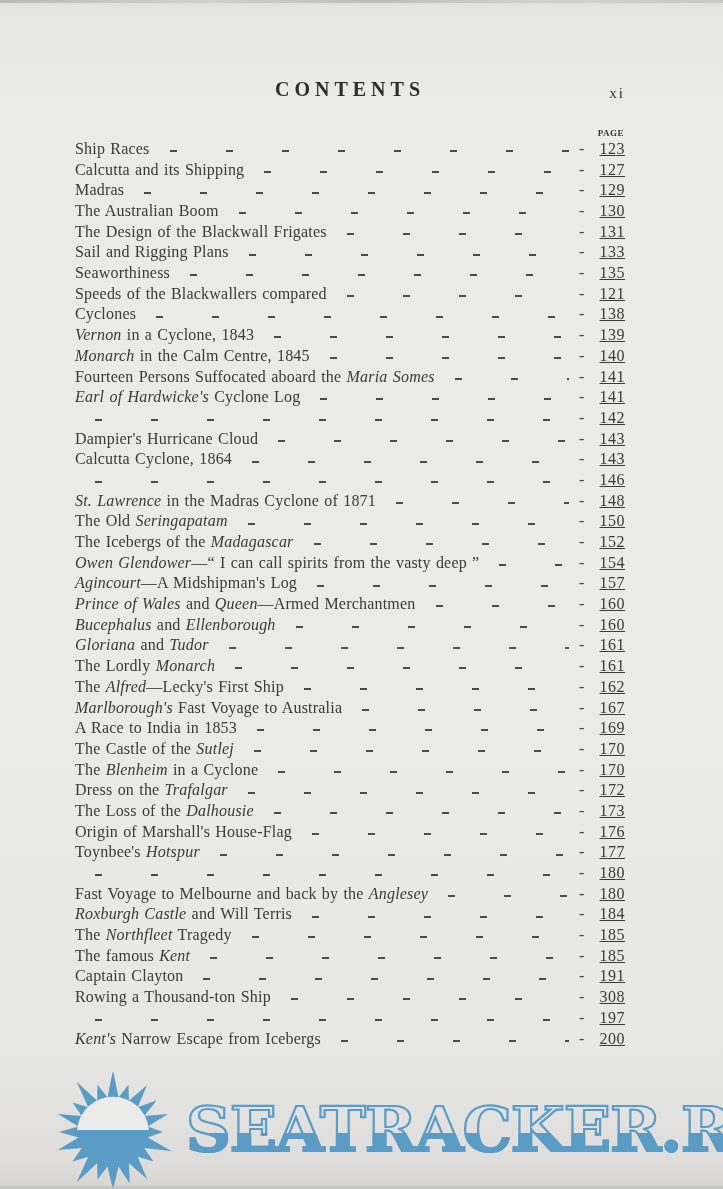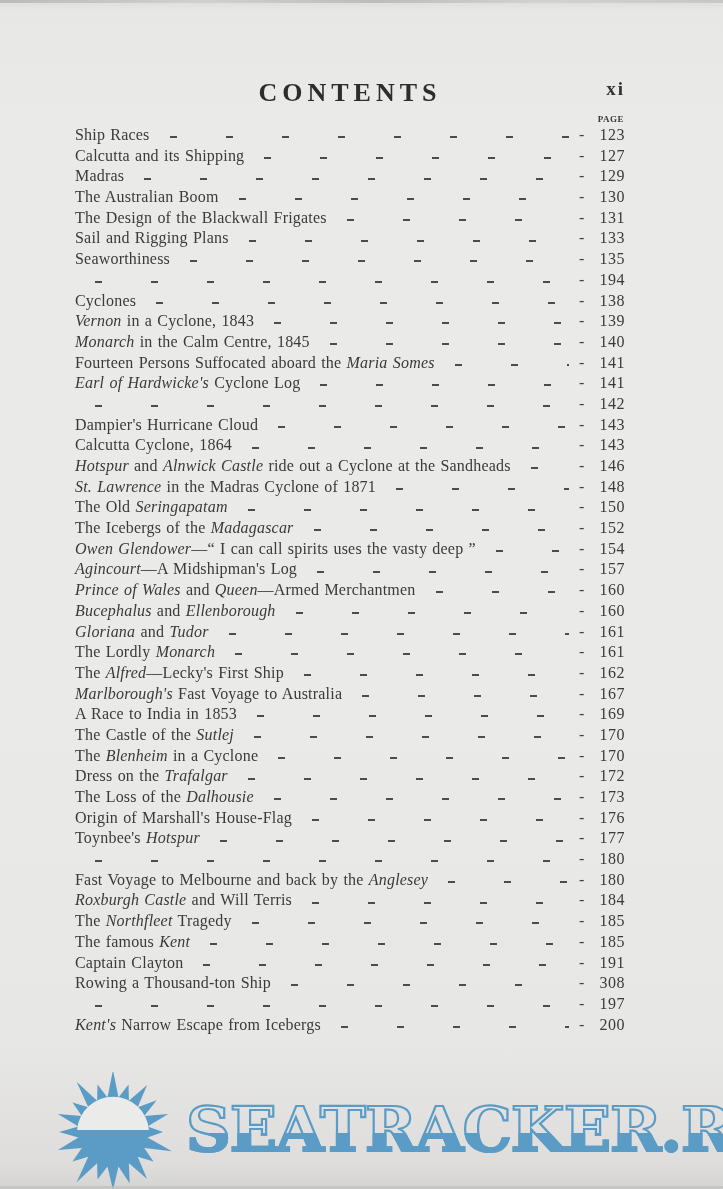--- a/index.html
+++ b/index.html
@@ -8,35 +8,35 @@
     background:linear-gradient(180deg,#dcdcdb 0px,#e7e7e6 10px,#eaeae9 120px,#eaeae9 58%,#e7e7e5 88%,#dedddb 98%,#d4d4d2 100%);
     font-family:"Liberation Serif", serif; color:#3a3a3a;
   }
   .edge-top { position:absolute; top:0; left:0; right:0; height:3px;
     background:linear-gradient(90deg,#9f9f9f,#c6c6c6 28%,#a3a3a3 52%,#c9c9c9 75%,#b5b5b5); opacity:.55; }
   .edge-bottom { position:absolute; bottom:0; left:0; right:0; height:3px; background:#bdbdbb; opacity:.6; }
 
   .content { position:absolute; left:75px; top:78px; width:550px; }
 
   .header-row { position:relative; height:27px; }
-  .contents-title { text-align:center; font-size:26px; letter-spacing:5px; font-weight:bold; color:#2d2d2d; }
-  .folio { position:absolute; right:0; top:0; font-size:19px; letter-spacing:2px; color:#333;font-weight:bold; }
-
-  .page-label { text-align:right; font-size:9px; font-weight:bold; letter-spacing:0.5px; margin-top:9px; padding-right:1px; color:#3b3b3b; }
+  .contents-title { text-align:center; font-size:20px; letter-spacing:5px; font-weight:bold; color:#2d2d2d; }
+  .folio { position:absolute; right:0; top:7px; font-size:15px; letter-spacing:2px; color:#333; }
+
+  .page-label { text-align:right; font-size:9px; font-weight:bold; letter-spacing:0.5px; margin-top:23px; padding-right:1px; color:#3b3b3b; }
 
   .toc { margin-top:1px; }
-  .toc-row { display:flex; align-items:center; height:20.7px; line-height:20.7px; font-size:16px; }
+  .toc-row { display:flex; align-items:flex-end; height:20.7px; line-height:20.7px; font-size:16px; }
   .toc-title { white-space:nowrap; letter-spacing:0.2px; word-spacing:1px; }
   .toc-title i { font-style:italic; }
   .leader { flex:1 1 0; min-width:0; margin:0 10px 0 14px; align-self:stretch;
     background-image:repeating-linear-gradient(90deg,#4c4c4c 0 7px,transparent 7px 56px);
     background-size:100% 2px; background-repeat:no-repeat; background-position:6px 60%; }
   .page-cell { flex:0 0 46px; display:flex; justify-content:space-between; }
   .page-cell .dash { color:#444; }
-  .page-cell .num { letter-spacing:0.5px; }
+  .page-cell .num { letter-spacing:0.5px;text-decoration:underline; }
 
   .sun-logo { position:absolute; left:48px; top:1072px; width:130px; height:120px; }
 
   .watermark-text {
     position:absolute; left:186px; top:1095px; height:70px; line-height:70px;
     font-family:"DejaVu Serif", serif; font-weight:bold; font-size:62px; letter-spacing:-1px;
     color:#5b9cc6; white-space:nowrap;
   }
   @supports (-webkit-background-clip:text) or (background-clip:text) {
     .watermark-text {
@@ -109,24 +109,25 @@
   </div>
         <div class="toc-row">
     <span class="toc-title"><span>Seaworthiness</span></span>
     <span class="leader"></span>
     <span class="page-cell">
       <span class="dash">-</span>
       <span class="num">135</span>
     </span>
   </div>
         <div class="toc-row">
-    <span class="leader"></span>
-    <span class="page-cell">
-      <span class="dash">-</span>
-      <span class="num">194</span>
+    <span class="toc-title"><span>Speeds of the Blackwallers compared</span></span>
+    <span class="leader"></span>
+    <span class="page-cell">
+      <span class="dash">-</span>
+      <span class="num">121</span>
     </span>
   </div>
         <div class="toc-row">
     <span class="toc-title"><span>Cyclones</span></span>
     <span class="leader"></span>
     <span class="page-cell">
       <span class="dash">-</span>
       <span class="num">138</span>
     </span>
   </div>
@@ -179,21 +180,20 @@
   </div>
         <div class="toc-row">
     <span class="toc-title"><span>Calcutta Cyclone, 1864</span></span>
     <span class="leader"></span>
     <span class="page-cell">
       <span class="dash">-</span>
       <span class="num">143</span>
     </span>
   </div>
         <div class="toc-row">
-    <span class="toc-title"><i>Hotspur</i><span> and </span><i>Alnwick Castle</i><span> ride out a Cyclone at the Sandheads</span></span>
     <span class="leader"></span>
     <span class="page-cell">
       <span class="dash">-</span>
       <span class="num">146</span>
     </span>
   </div>
         <div class="toc-row">
     <span class="toc-title"><i>St. Lawrence</i><span> in the Madras Cyclone of 1871</span></span>
     <span class="leader"></span>
     <span class="page-cell">
@@ -211,21 +211,21 @@
   </div>
         <div class="toc-row">
     <span class="toc-title"><span>The Icebergs of the </span><i>Madagascar</i></span>
     <span class="leader"></span>
     <span class="page-cell">
       <span class="dash">-</span>
       <span class="num">152</span>
     </span>
   </div>
         <div class="toc-row">
-    <span class="toc-title"><i>Owen Glendower</i><span>—“ I can call spirits uses the vasty deep ”</span></span>
+    <span class="toc-title"><i>Owen Glendower</i><span>—“ I can call spirits from the vasty deep ”</span></span>
     <span class="leader"></span>
     <span class="page-cell">
       <span class="dash">-</span>
       <span class="num">154</span>
     </span>
   </div>
         <div class="toc-row">
     <span class="toc-title"><i>Agincourt</i><span>—A Midshipman's Log</span></span>
     <span class="leader"></span>
     <span class="page-cell">

